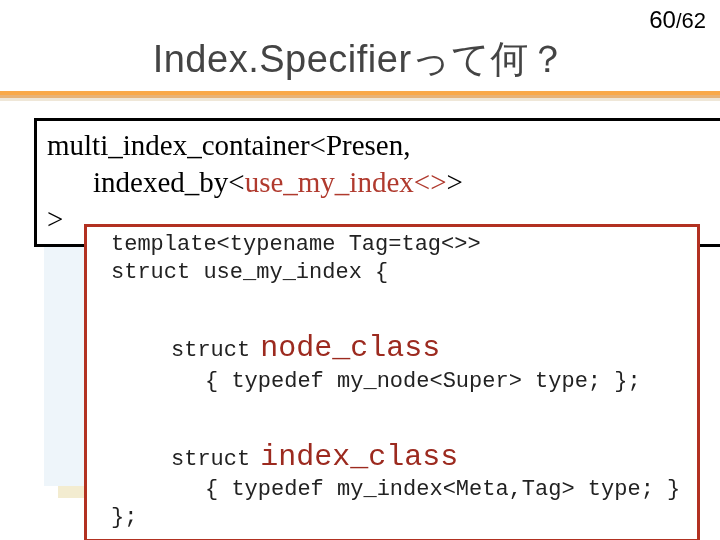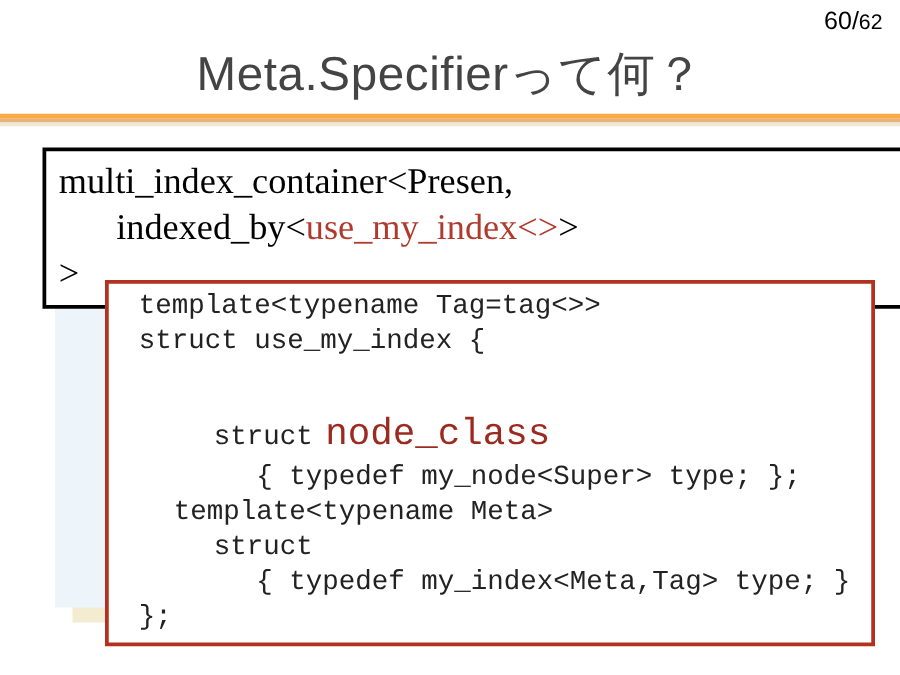--- a/index.html
+++ b/index.html
@@ -10,22 +10,22 @@
     font-family: "Meiryo", "Hiragino Sans", sans-serif;
     position: relative;
     overflow: hidden;
   }
   .page-number {
     position: absolute;
     top: 6px;
     right: 14px;
     font-size: 20px;
   }
-  .page-number .cur { font-size: 20px; font-weight: 500; }
-  .page-number .total { font-size: 17px; }
+  .page-number .cur { font-size: 24px; font-weight: 500; }
+  .page-number .total { font-size: 22px; }
   .title {
     text-align: center;
     font-size: 38px;
     color: #444;
     font-weight: 400;
     margin-top: 34px;
     letter-spacing: 0.5px;
   }
   .rule {
     margin-top: 6px;
@@ -96,21 +96,21 @@
   .box2 .mix { display: flex; align-items: baseline; gap: 10px; padding-left: 60px;}
   .box2 .mix .kw { font-size: 22px; }
 </style>
 </head>
 <body>
 
 <div class="page-number">
   <span class="cur">60</span><span>/</span><span class="total">62</span>
 </div>
 
-<div class="title">Meta.Specifierって何？</div>
+<div class="title">Index.Specifierって何？</div>
 <div class="rule">
   <div class="line l1"></div>
   <div class="line l2"></div>
   <div class="line l3"></div>
 </div>
 
 <div class="shadow-box"></div>
 <div class="light-box"></div>
 
 <div class="box1">
@@ -122,19 +122,19 @@
 </div>
 
 <div class="box2">
   <div class="l">template&lt;typename Tag=tag&lt;&gt;&gt;</div>
   <div class="l">struct use_my_index {</div>
   <div class="mix">
     <span class="kw">struct</span>
     <span class="big-red">node_class</span>
   </div>
   <div class="l ind3">{ typedef my_node&lt;Super&gt; type; };</div>
-  <div class="l ind1">template&lt;typename Meta&gt;</div>
   <div class="mix">
     <span class="kw">struct</span>
+    <span class="big-red">index_class</span>
   </div>
   <div class="l ind3">{ typedef my_index&lt;Meta,Tag&gt; type; }</div>
   <div class="l">};</div>
 </div>
 
 </body></html>

